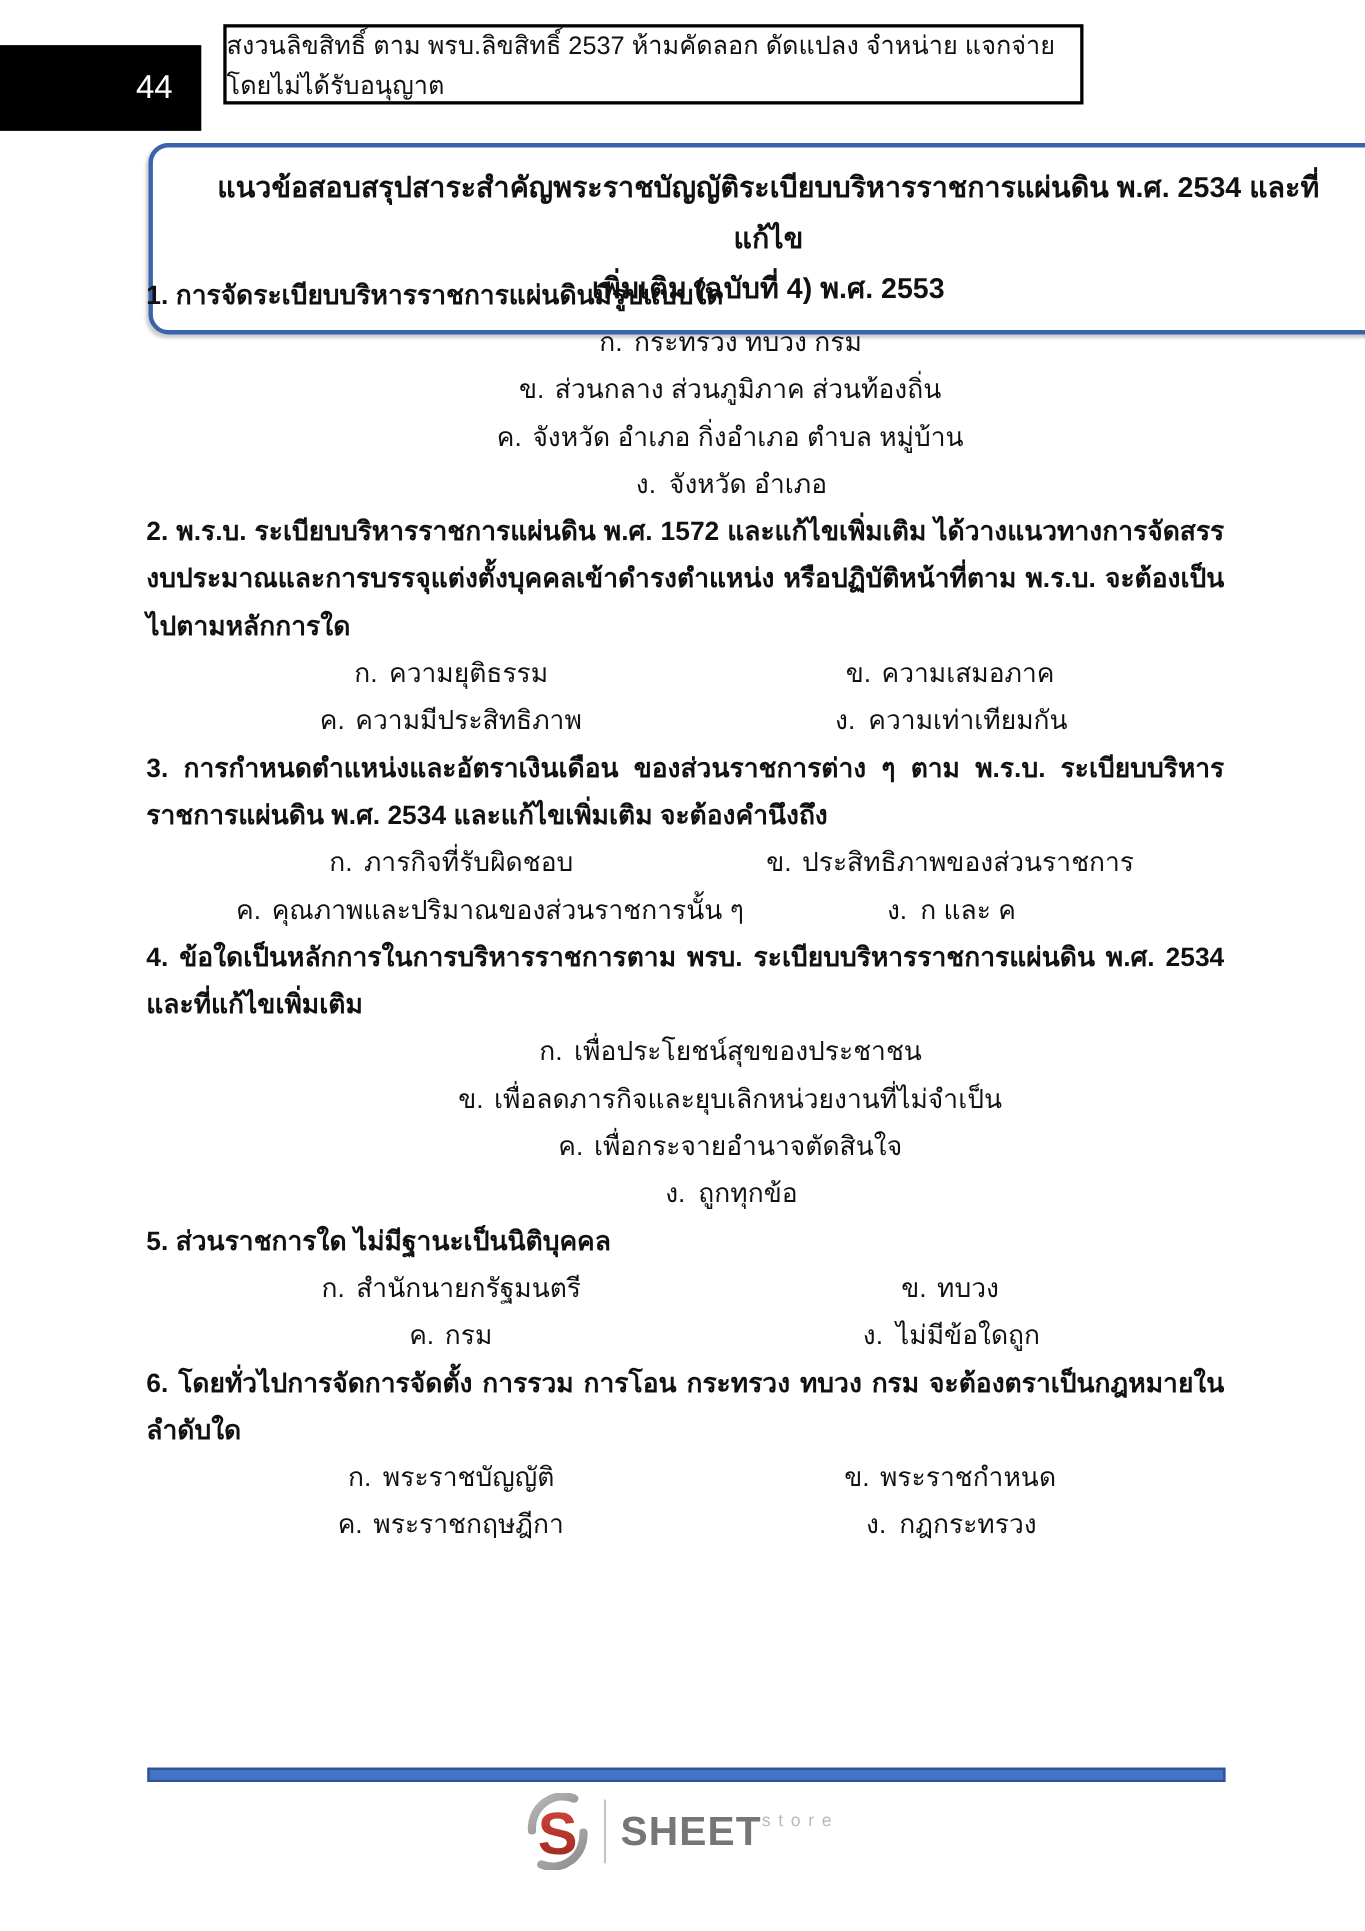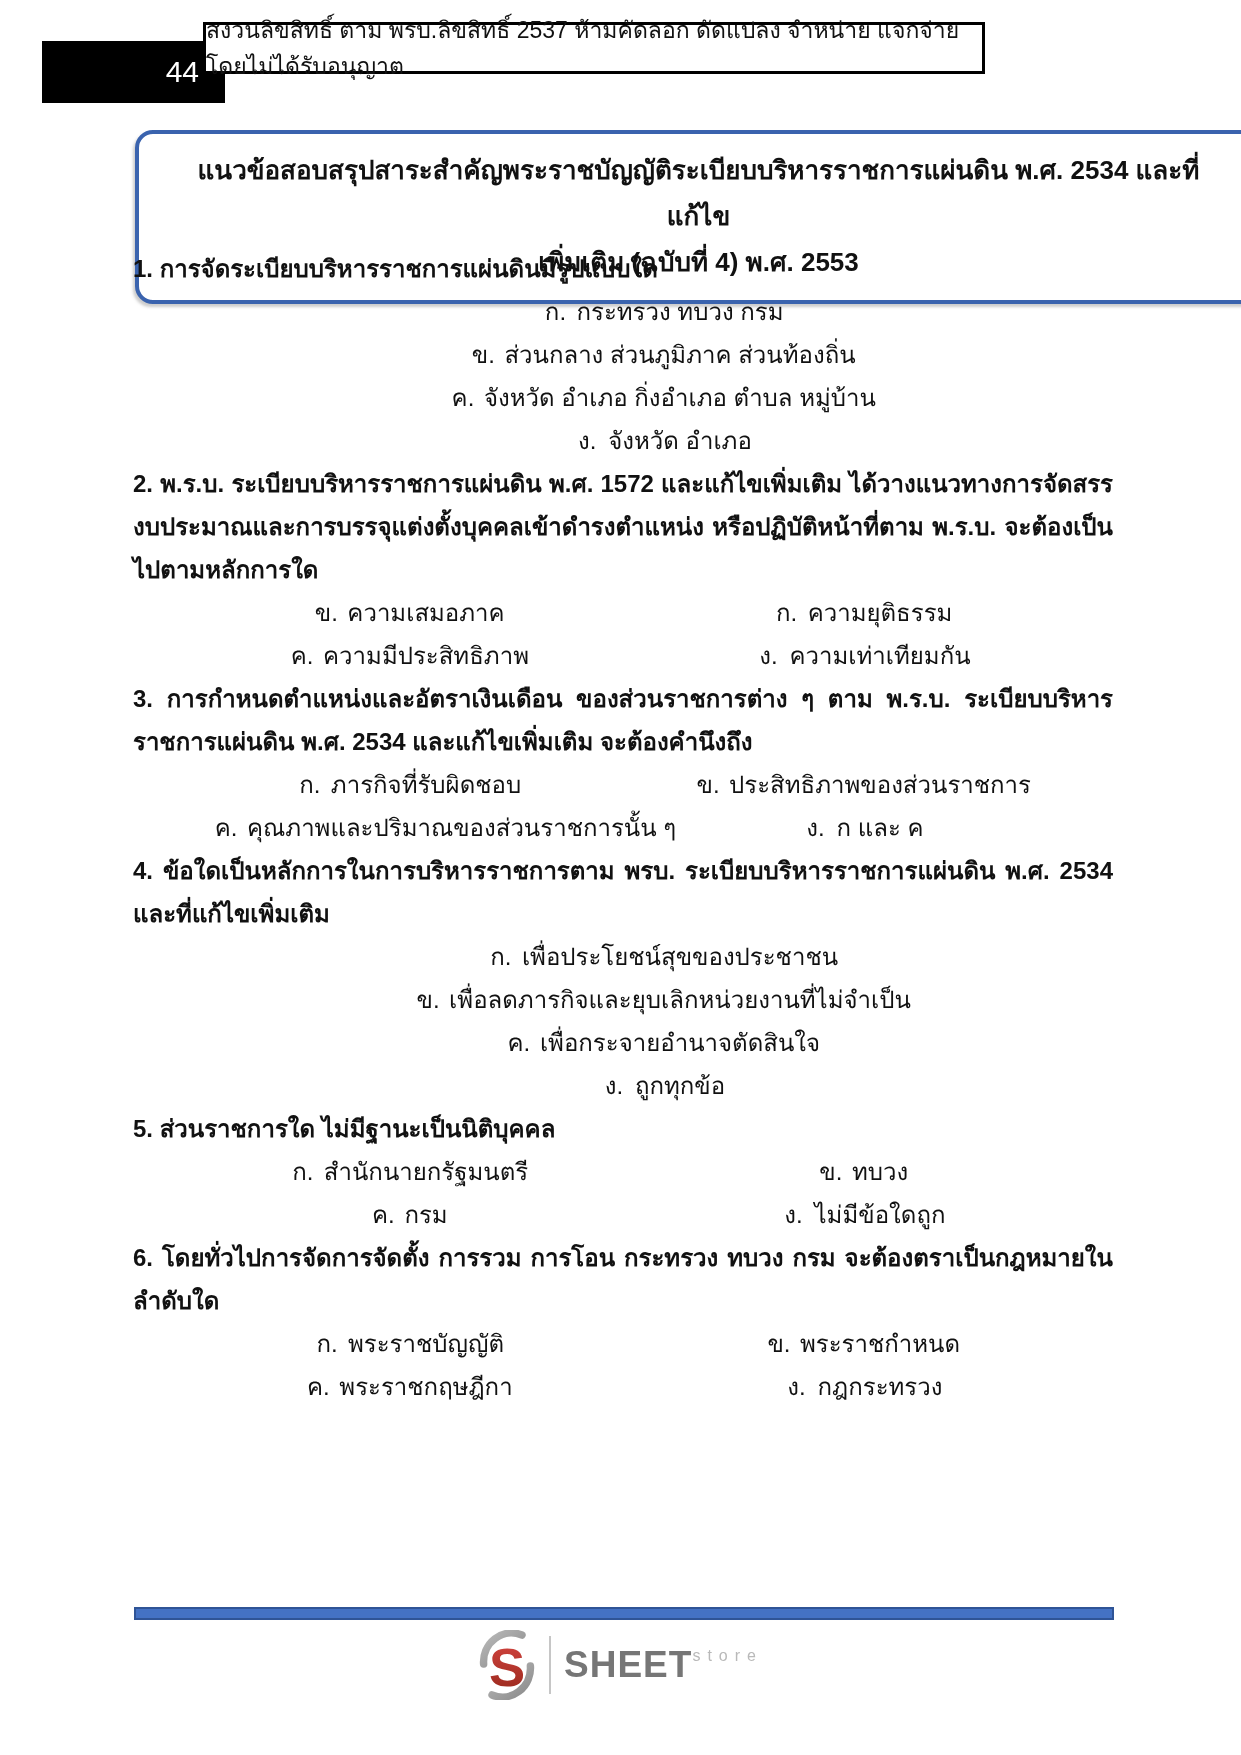--- a/index.html
+++ b/index.html
@@ -8,31 +8,30 @@
     background: #ffffff;
     font-family: "Liberation Sans", sans-serif;
     color: #111111;
     position: relative;
     overflow: hidden;
   }
 
   
   .page-num-box {
     position: absolute; left: 0; top: 41px;
-    width: 183px; height: 62px;
+    width: 183px; height: 78px;
     background: #000000;
     color: #ffffff;
     display: flex; align-items: center; justify-content: flex-end;
     padding-right: 26px; box-sizing: border-box;
     font-size: 30px;
-    margin-left: 42px;
   }
   .copyright-box {
     position: absolute; left: 203px; top: 22px;
-    width: 782px; height: 52px;
+    width: 782px; height: 73px;
     border: 3px solid #000000; box-sizing: border-box;
     display: flex; align-items: center; justify-content: center;
     font-size: 23px;
     background: #ffffff;
   }
 
   
   .title-box {
     position: absolute; left: 135px; top: 130px;
     width: 1127px; box-sizing: border-box;
@@ -117,22 +116,22 @@
       <div class="options list">
         <div class="option"><span class="opt-label">ก.</span><span class="opt-text">กระทรวง ทบวง กรม</span></div>
         <div class="option"><span class="opt-label">ข.</span><span class="opt-text">ส่วนกลาง ส่วนภูมิภาค ส่วนท้องถิ่น</span></div>
         <div class="option"><span class="opt-label">ค.</span><span class="opt-text">จังหวัด อำเภอ กิ่งอำเภอ ตำบล หมู่บ้าน</span></div>
         <div class="option"><span class="opt-label">ง.</span><span class="opt-text">จังหวัด อำเภอ</span></div>
       </div>
     </div>
     <div class="question">
       <div class="q-head">2. พ.ร.บ. ระเบียบบริหารราชการแผ่นดิน พ.ศ. 1572 และแก้ไขเพิ่มเติม ได้วางแนวทางการจัดสรรงบประมาณและการบรรจุแต่งตั้งบุคคลเข้าดำรงตำแหน่ง หรือปฏิบัติหน้าที่ตาม พ.ร.บ. จะต้องเป็นไปตามหลักการใด</div>
       <div class="options cols">
+        <div class="option"><span class="opt-label">ก.</span><span class="opt-text">ความยุติธรรม</span></div>
         <div class="option"><span class="opt-label">ข.</span><span class="opt-text">ความเสมอภาค</span></div>
-        <div class="option"><span class="opt-label">ก.</span><span class="opt-text">ความยุติธรรม</span></div>
         <div class="option"><span class="opt-label">ค.</span><span class="opt-text">ความมีประสิทธิภาพ</span></div>
         <div class="option"><span class="opt-label">ง.</span><span class="opt-text">ความเท่าเทียมกัน</span></div>
       </div>
     </div>
     <div class="question">
       <div class="q-head">3. การกำหนดตำแหน่งและอัตราเงินเดือน ของส่วนราชการต่าง ๆ ตาม พ.ร.บ. ระเบียบบริหารราชการแผ่นดิน พ.ศ. 2534 และแก้ไขเพิ่มเติม จะต้องคำนึงถึง</div>
       <div class="options cols">
         <div class="option"><span class="opt-label">ก.</span><span class="opt-text">ภารกิจที่รับผิดชอบ</span></div>
         <div class="option"><span class="opt-label">ข.</span><span class="opt-text">ประสิทธิภาพของส่วนราชการ</span></div>
         <div class="option"><span class="opt-label">ค.</span><span class="opt-text">คุณภาพและปริมาณของส่วนราชการนั้น ๆ</span></div>

